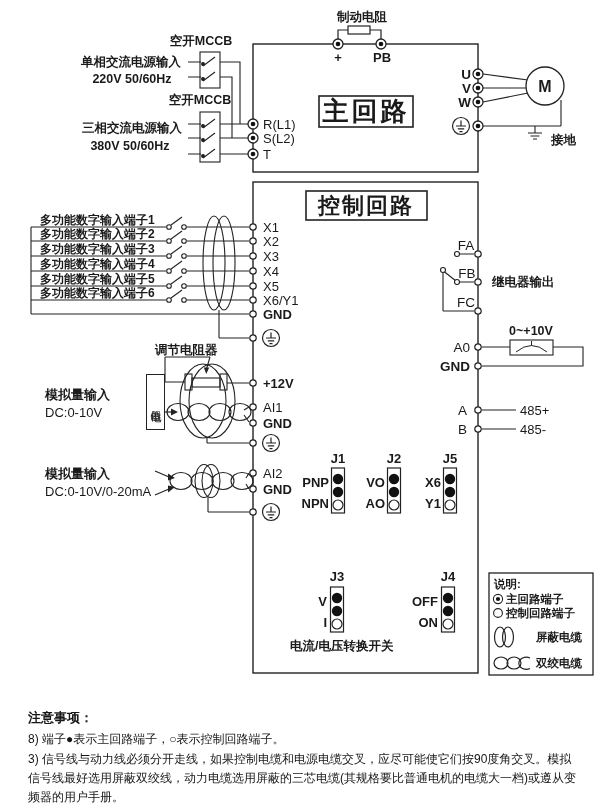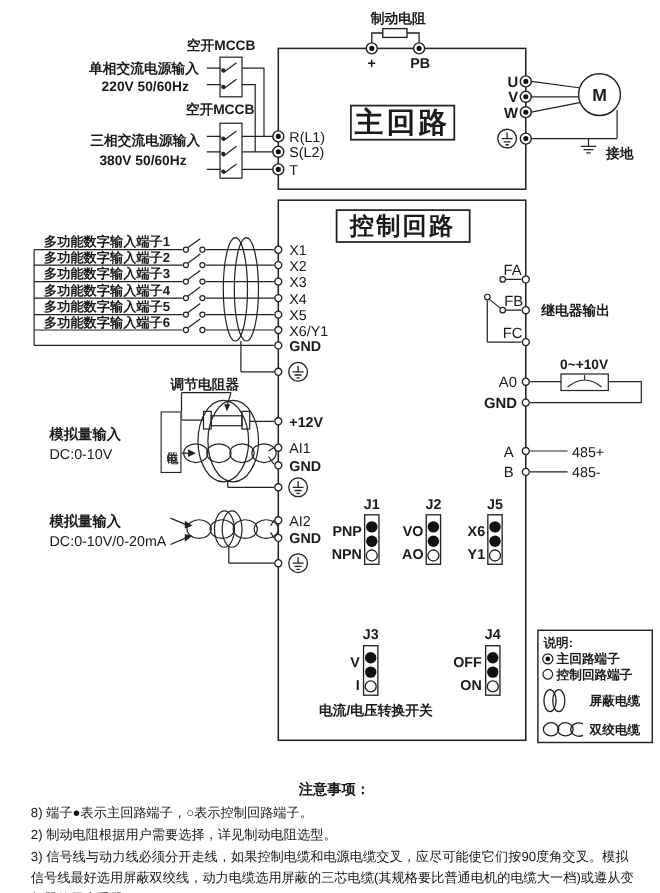--- a/index.html
+++ b/index.html
@@ -7,21 +7,21 @@
   #stage{position:absolute;left:0;top:0;width:600px;height:812px;background:#fff;overflow:hidden;}
   svg{position:absolute;left:0;top:0;}
   svg text{fill:#1a1a1a;font-family:"Liberation Sans",sans-serif;}
   .pot-label{
     position:absolute;left:146px;top:374px;width:17px;height:54px;
     border:1px solid #222;font-size:11px;line-height:1.35;
     writing-mode:vertical-lr;text-orientation:upright;
     display:flex;align-items:center;justify-content:center;background:#fff;
   }
   .notes{position:absolute;left:28px;top:708px;width:552px;font-size:12px;line-height:19px;color:#161616;}
-  .notes .nt{font-weight:bold;font-size:13px;margin-bottom:3px;text-align:center;}
+  .notes .nt{font-weight:bold;font-size:13px;margin-bottom:3px;}
   .notes div{margin:0 0 1px 0;}
 </style>
 </head>
 <body>
 
 <div id="stage">
 
 <svg width="600" height="700" viewBox="0 0 600 700">
   <defs>
     <g id="mterm">
@@ -345,17 +345,16 @@
     </g>
     <text x="536" y="667" font-size="11.5" font-weight="bold">双绞电缆</text>
   </g>
 </svg>
 
 <div class="pot-label">电位器</div>
 
 <div class="notes">
   <div class="nt">注意事项：</div>
   <div>8) 端子●表示主回路端子，○表示控制回路端子。</div>
-  <div>2) 制动电阻根据用户需要选择，详见制动电阻选型。</div>
   <div>3) 信号线与动力线必须分开走线，如果控制电缆和电源电缆交叉，应尽可能使它们按90度角交叉。模拟信号线最好选用屏蔽双绞线，动力电缆选用屏蔽的三芯电缆(其规格要比普通电机的电缆大一档)或遵从变频器的用户手册。</div>
 </div>
 
 </div>
 
 </body></html>

